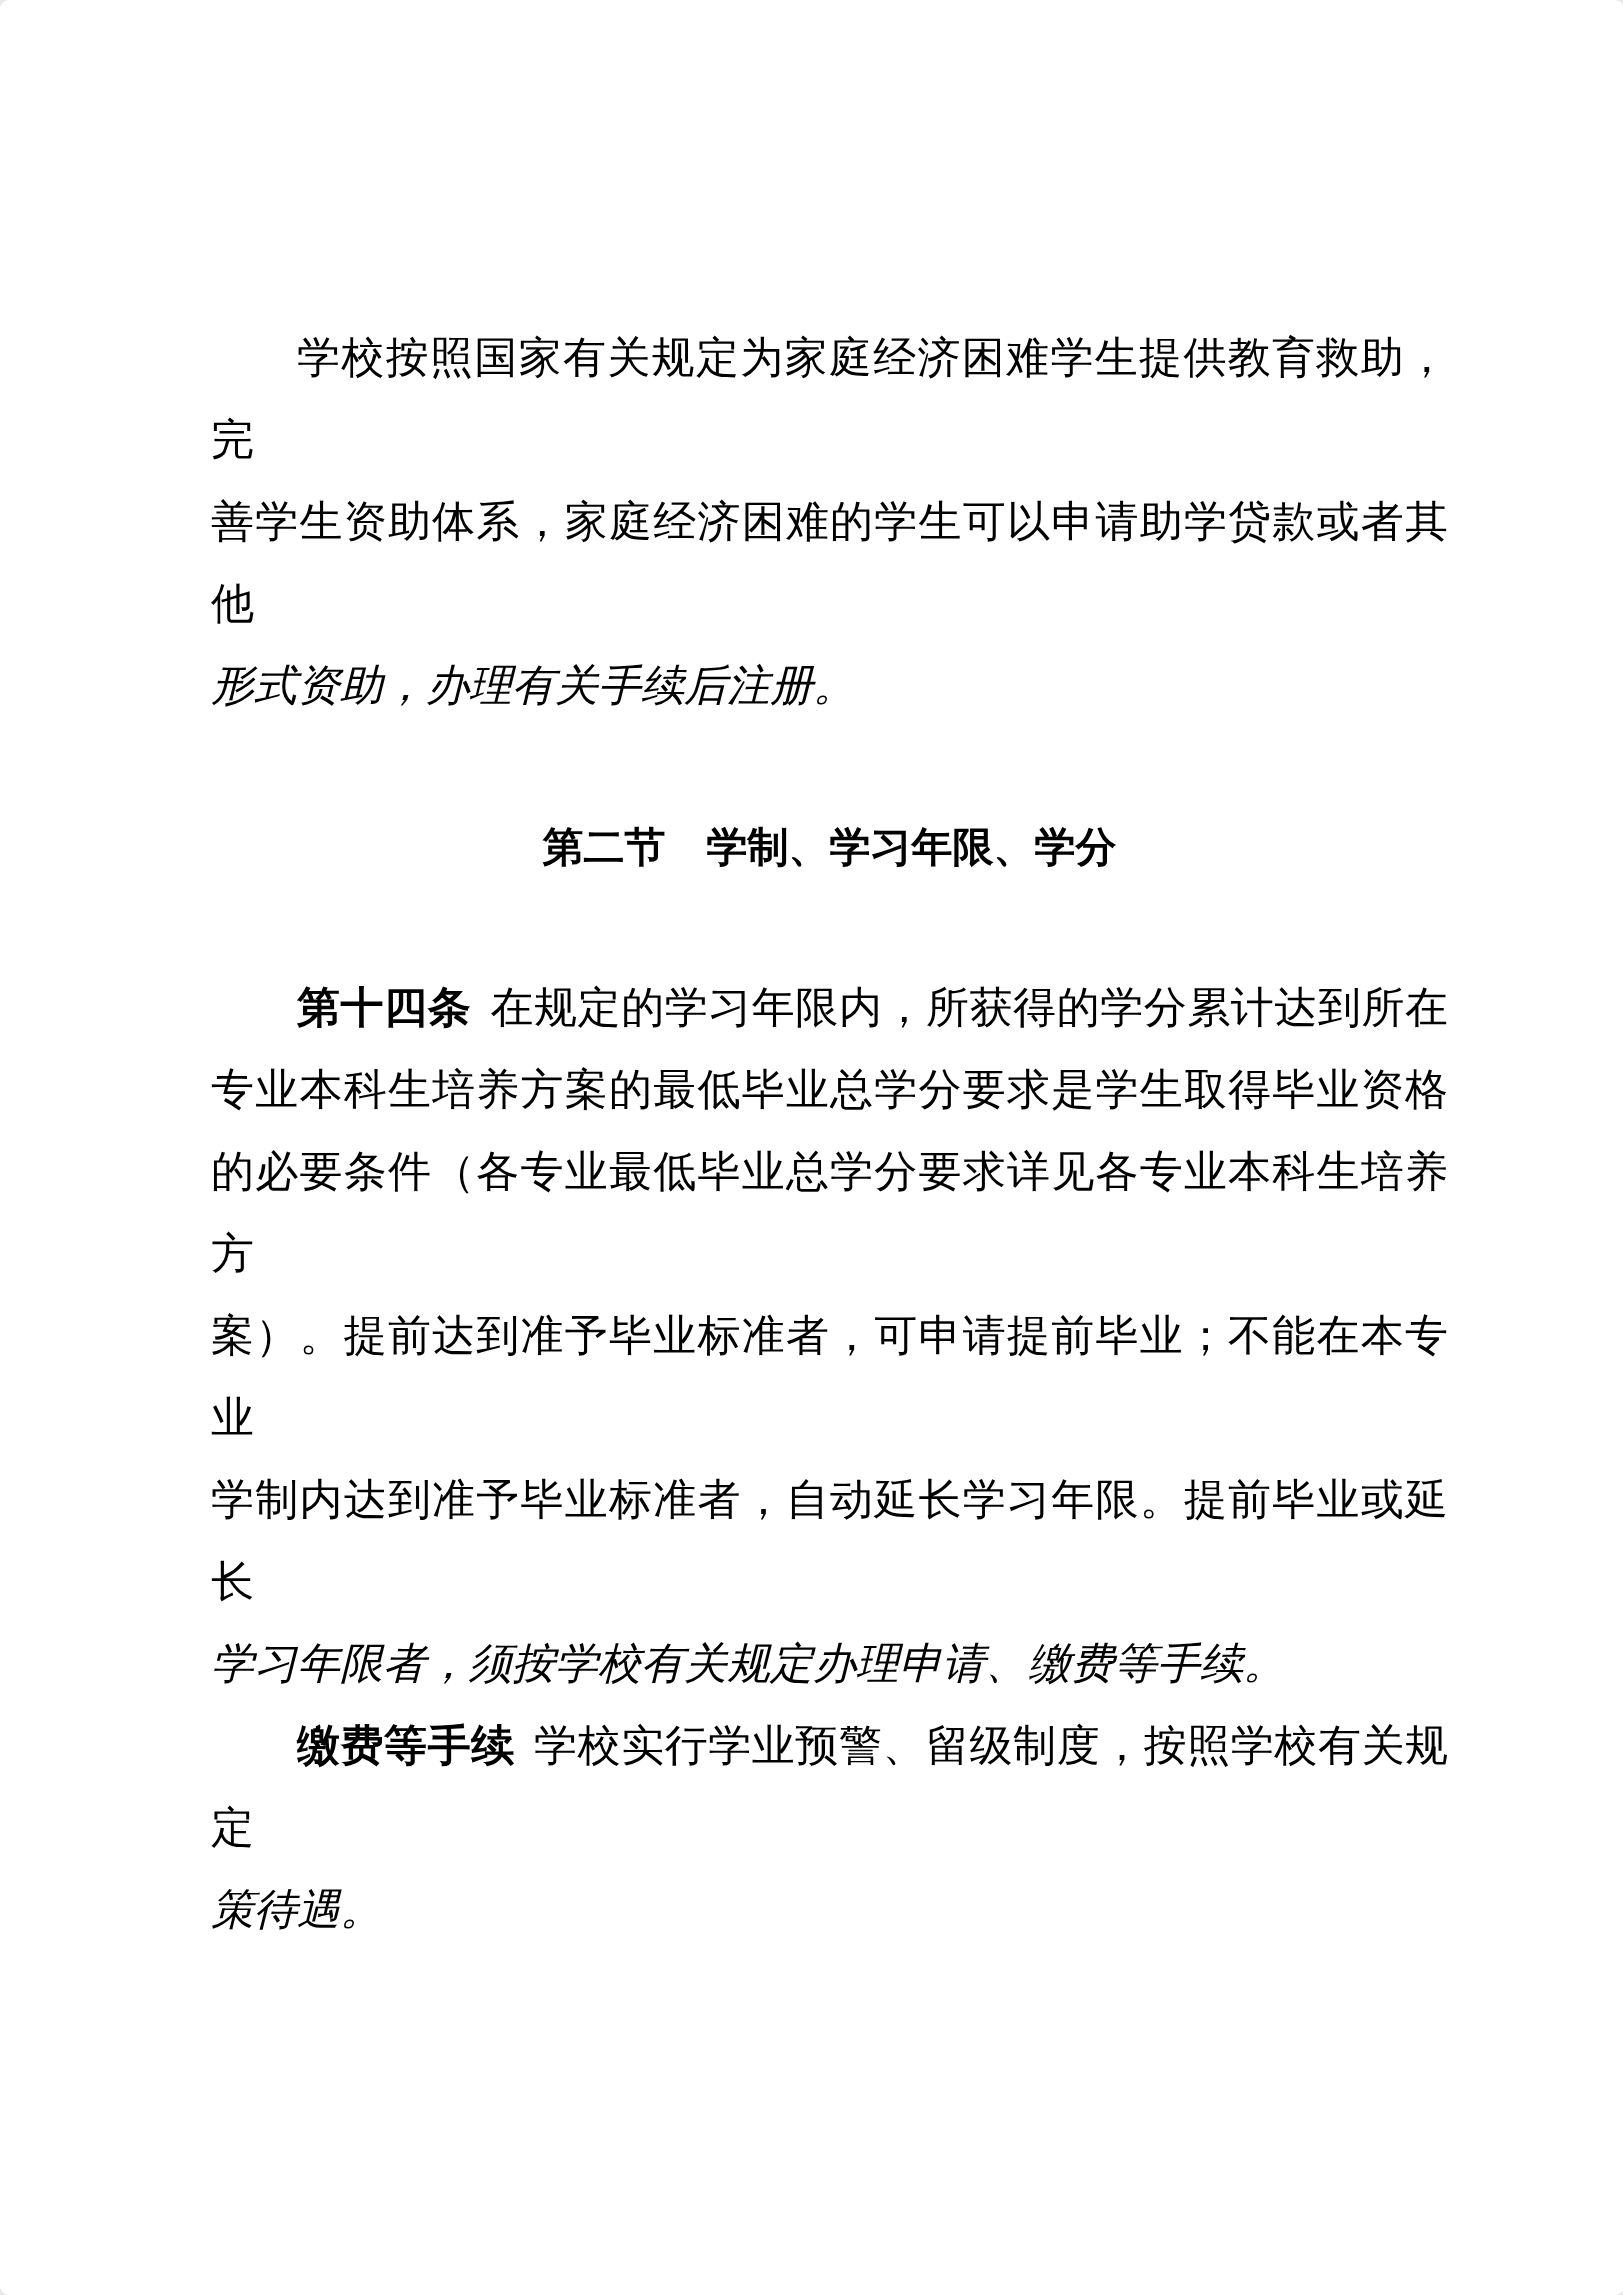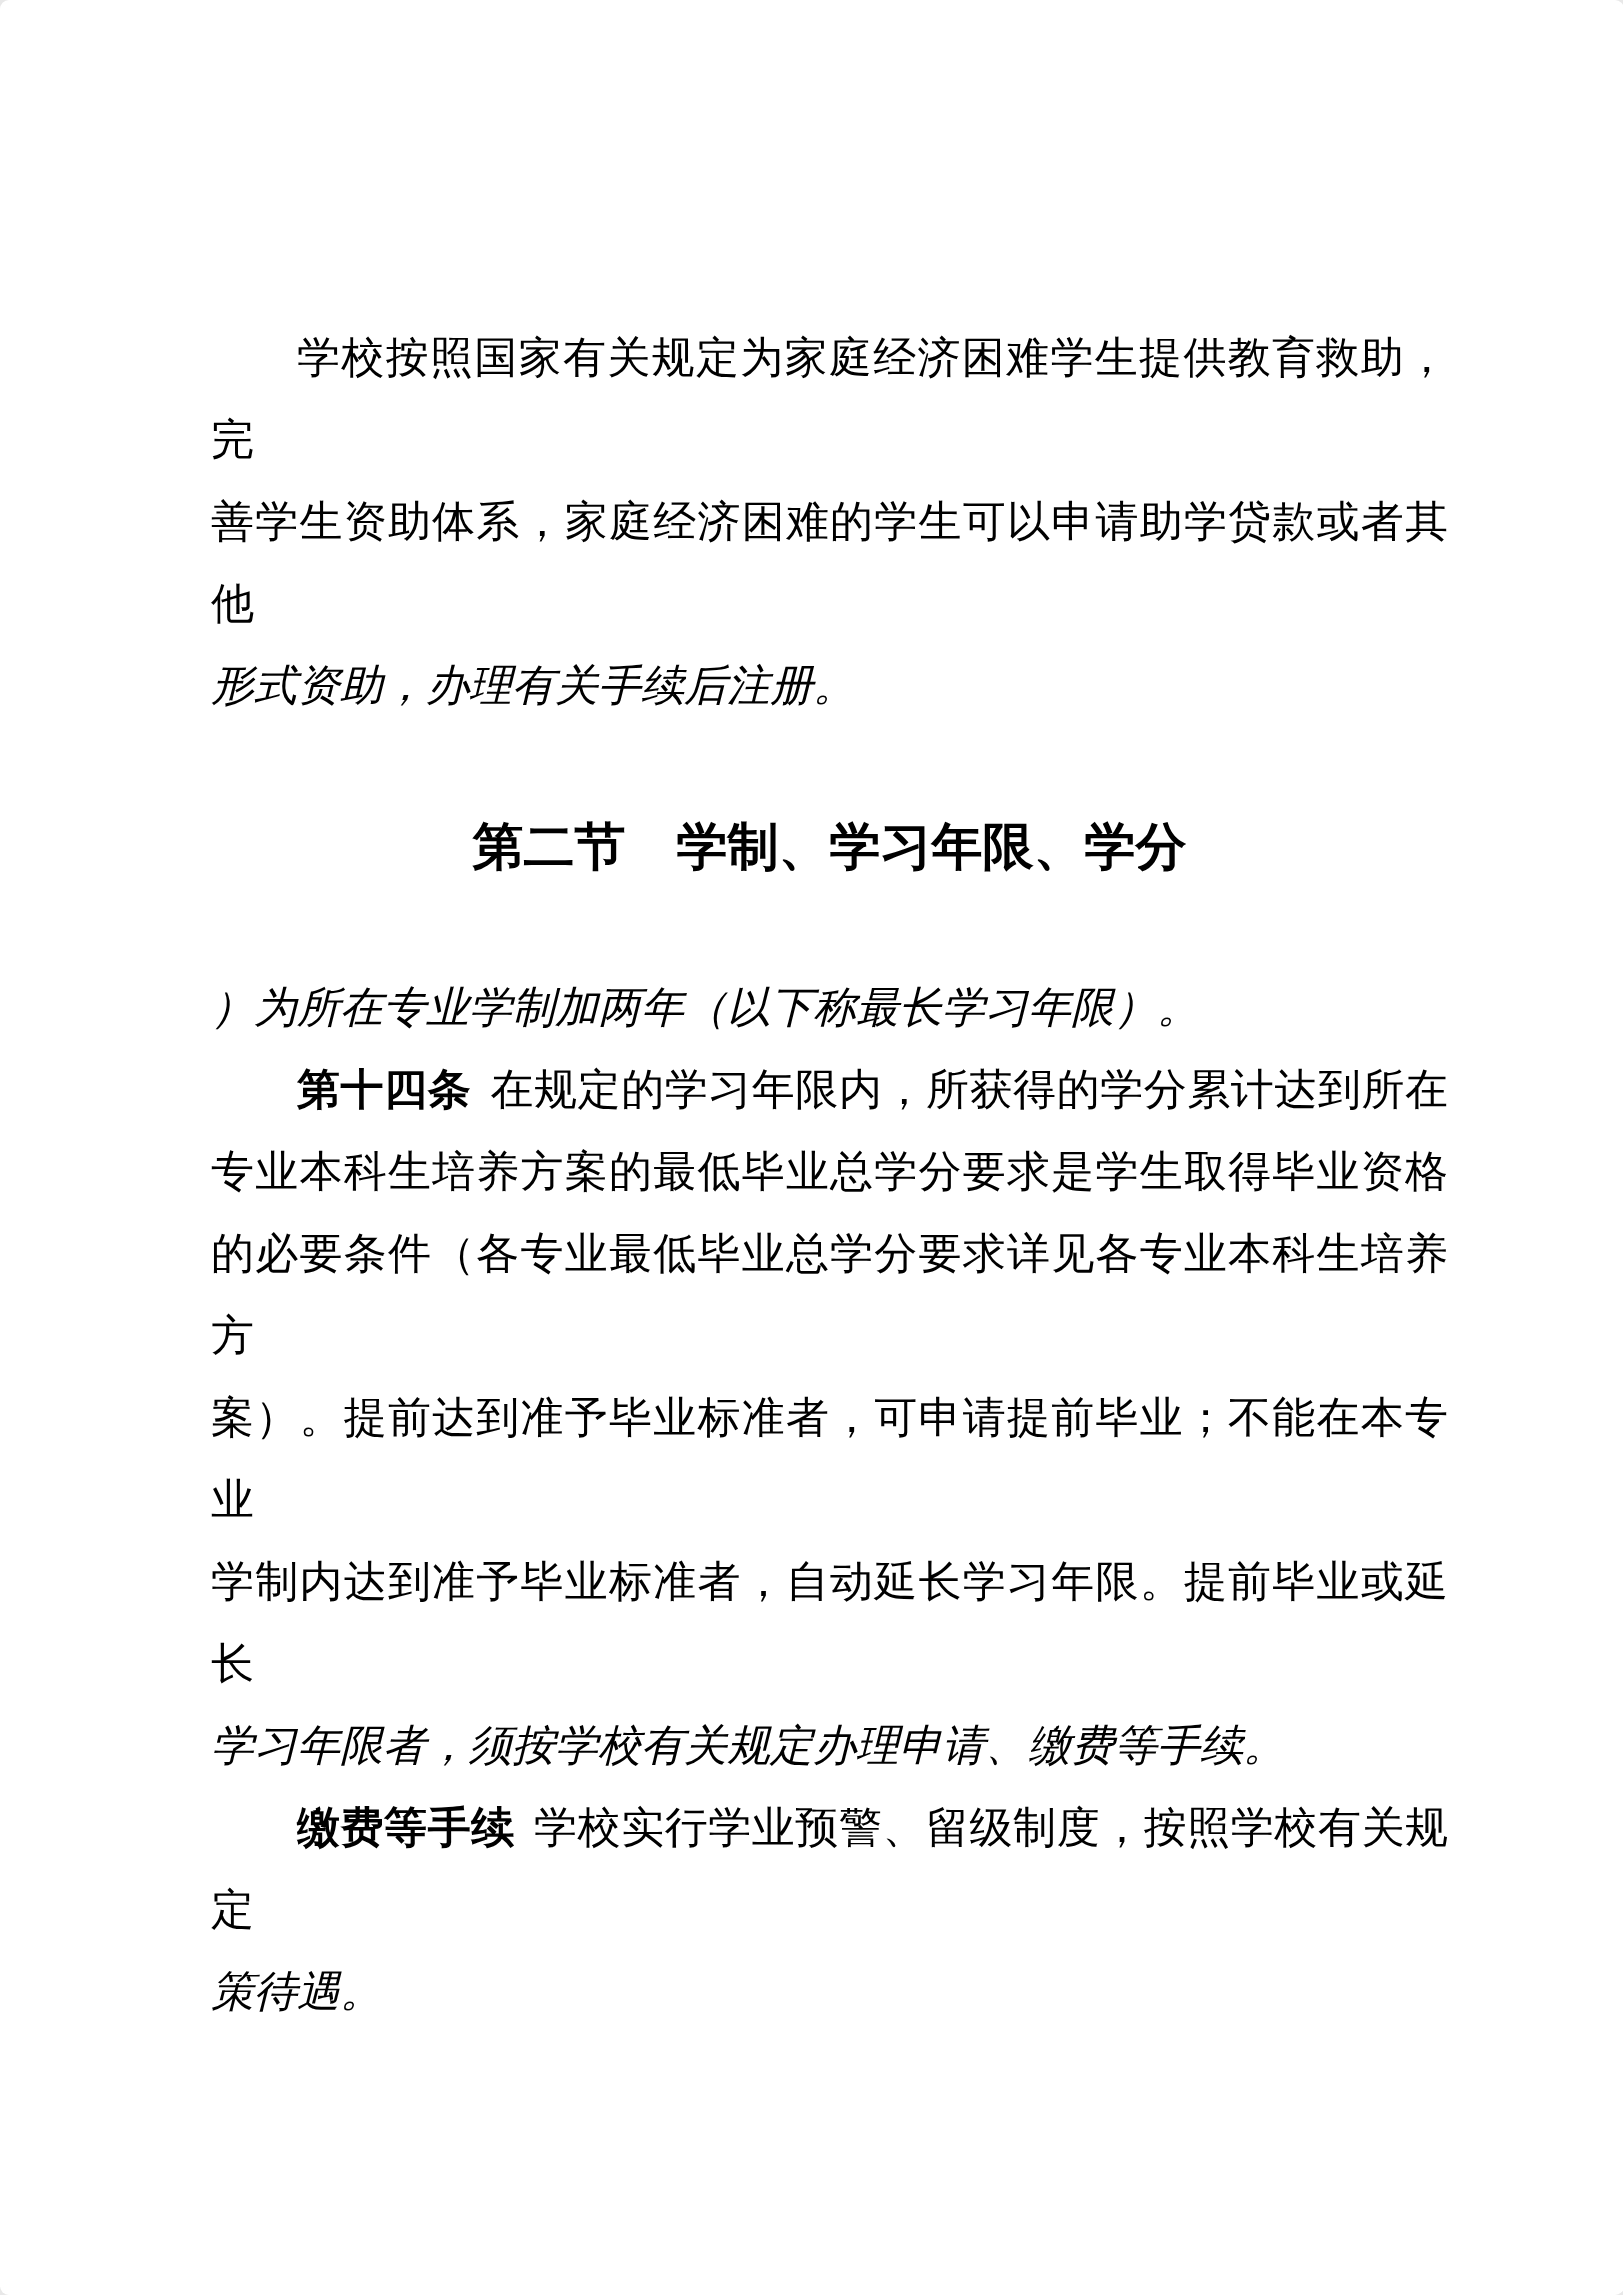--- a/index.html
+++ b/index.html
@@ -41,21 +41,21 @@
   }
   .line.first {
     text-indent: 2em;
   }
   .lead {
     font-weight: bold;
     margin-right: 0.45em;
   }
   .section-heading {
     margin: 79px 0 79px 0;
-    font-size: 51px;
+    font-size: 41px;
     font-weight: bold;
     line-height: 82px;
     text-align: center;
     text-align-last: center;
   }
 </style>
 </head>
 <body>
 
 <div class="page">
@@ -63,21 +63,20 @@
 
     <div class="para">
       <div class="line first">学校按照国家有关规定为家庭经济困难学生提供教育救助，完</div>
       <div class="line">善学生资助体系，家庭经济困难的学生可以申请助学贷款或者其他</div>
       <div class="line last">形式资助，办理有关手续后注册。</div>
     </div>
 
     <div class="section-heading">第二节　学制、学习年限、学分</div>
 
     <div class="para">
-      <div class="line last">）为所在专业学制加两年（以下称最长学习年限）。</div>
     </div>
 
     <div class="para">
       <div class="line first">
         <span class="lead">第十四条</span><span>在规定的学习年限内，所获得的学分累计达到所在</span>
       </div>
       <div class="line">专业本科生培养方案的最低毕业总学分要求是学生取得毕业资格</div>
       <div class="line">的必要条件（各专业最低毕业总学分要求详见各专业本科生培养方</div>
       <div class="line">案）。提前达到准予毕业标准者，可申请提前毕业；不能在本专业</div>
       <div class="line">学制内达到准予毕业标准者，自动延长学习年限。提前毕业或延长</div>

